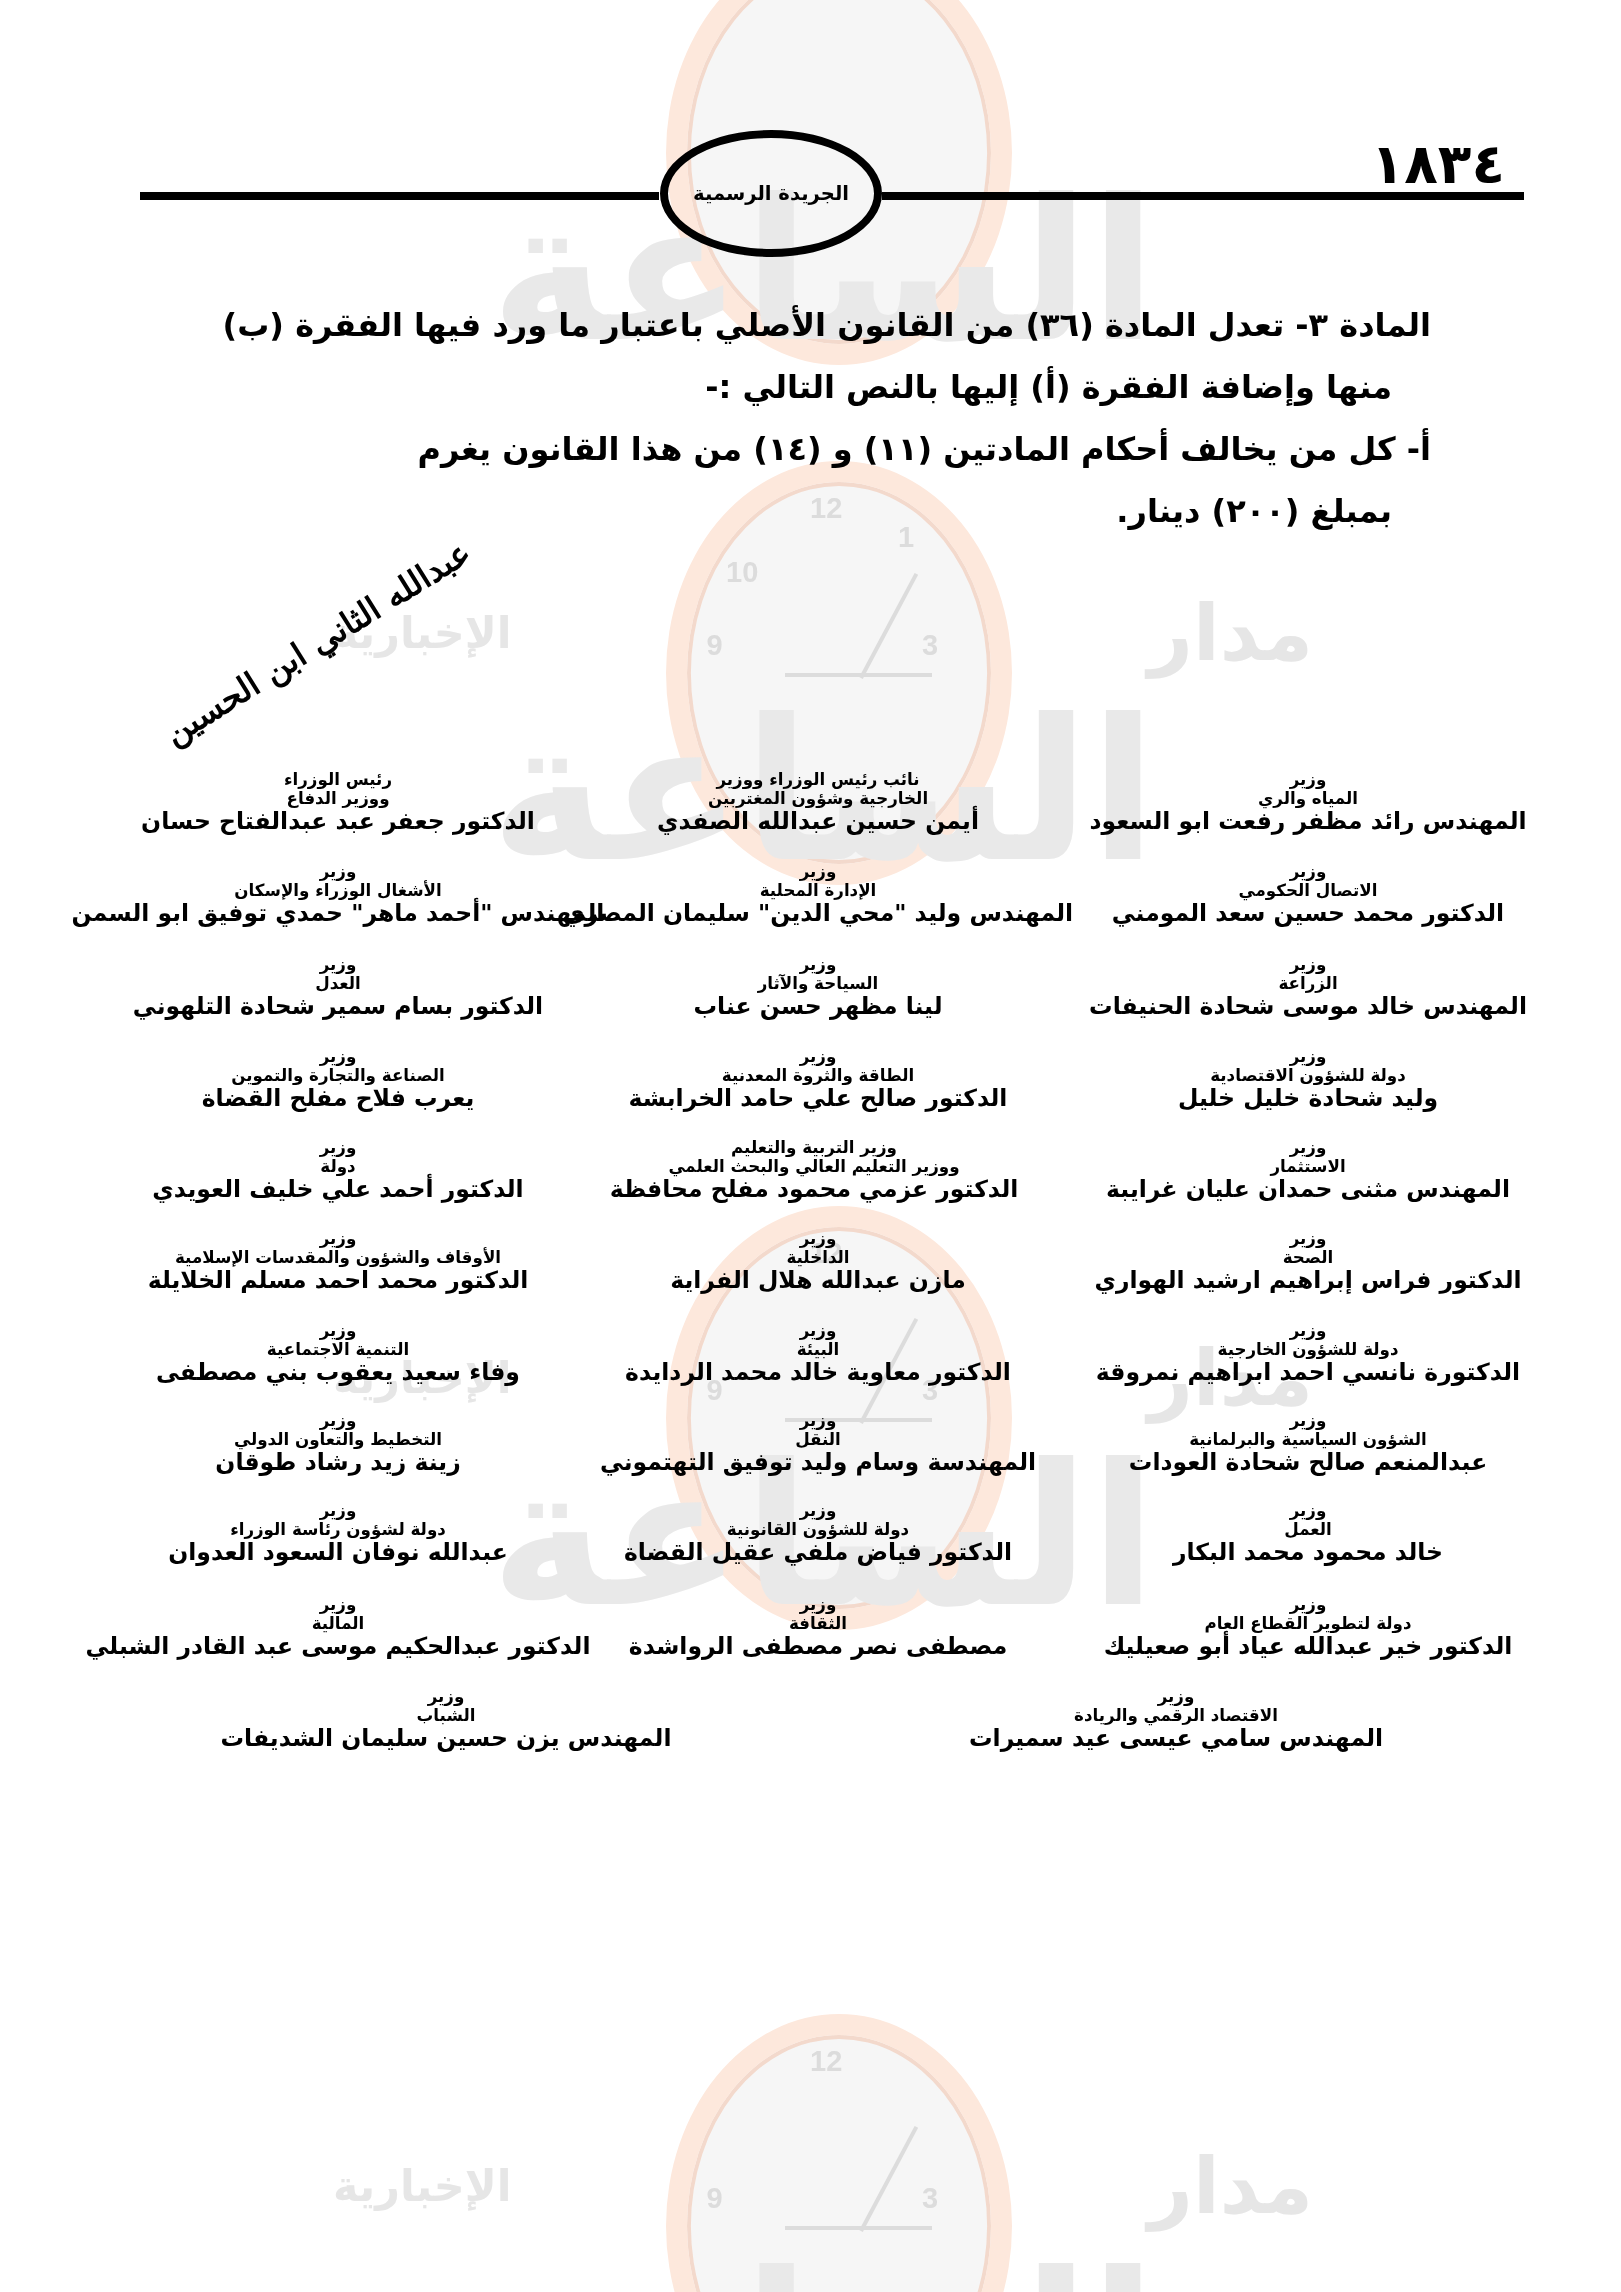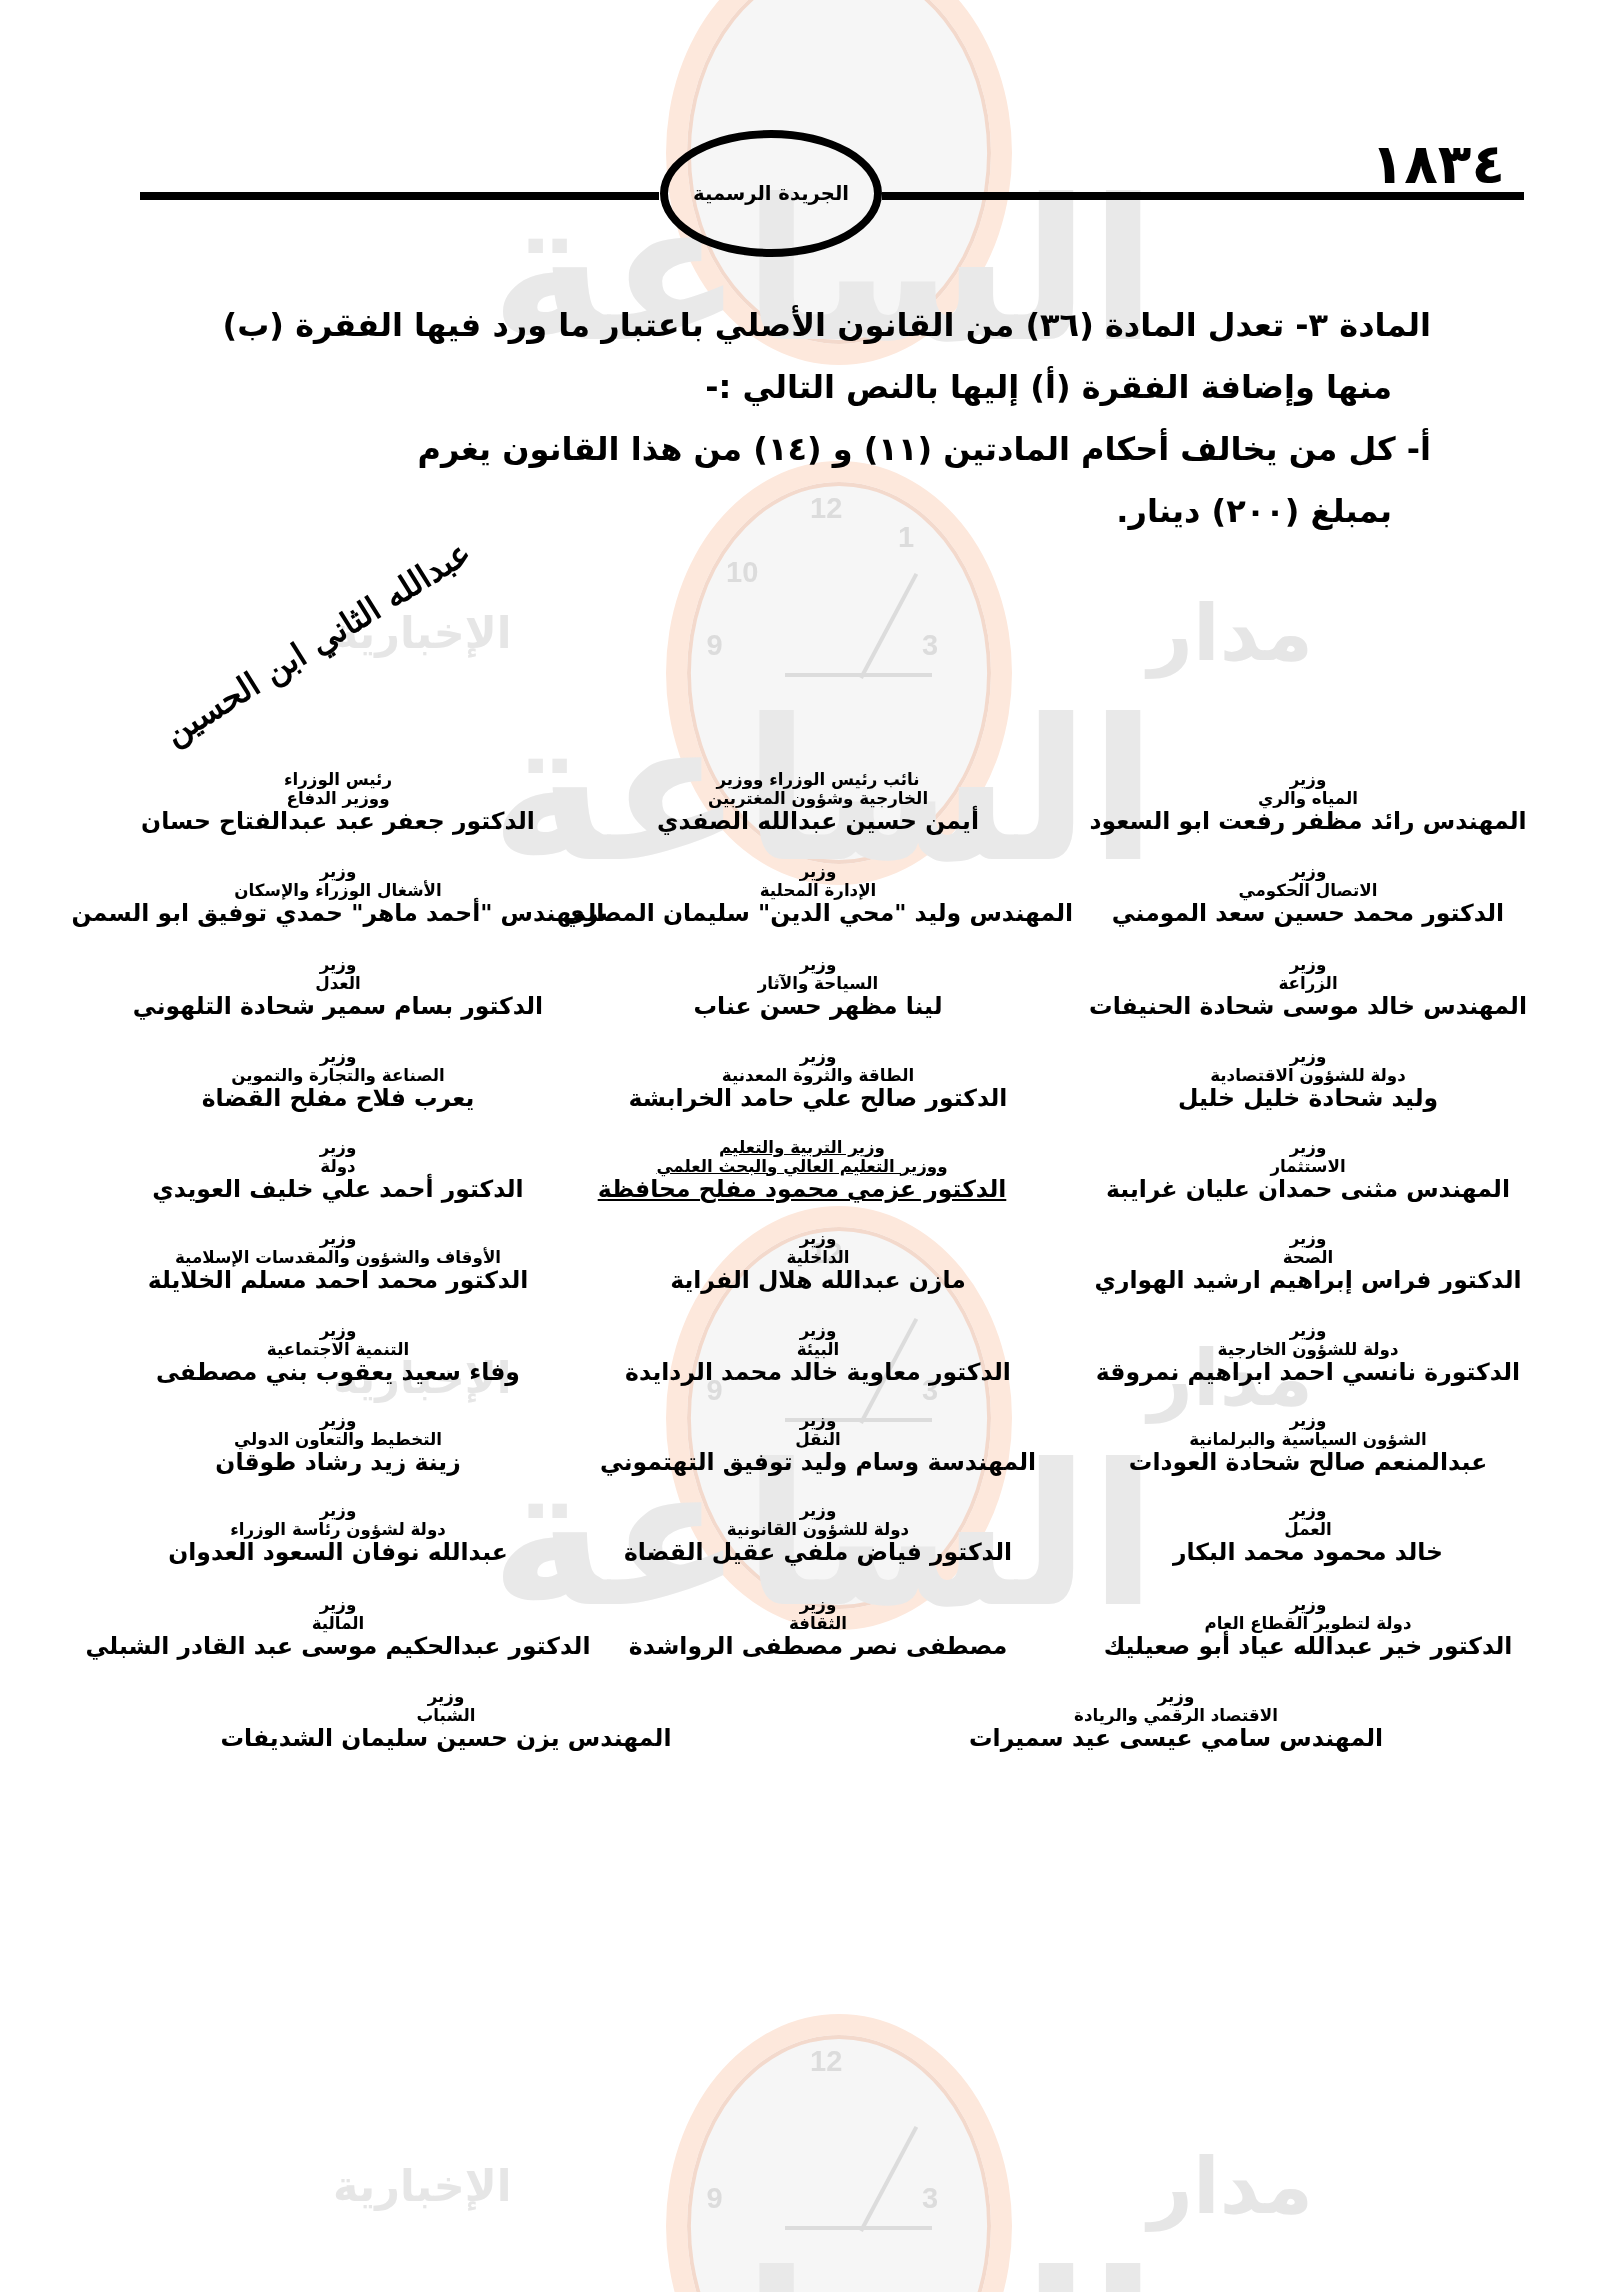--- a/index.html
+++ b/index.html
@@ -166,21 +166,21 @@
     <div class="minister" style="top: 1047px; left: 1014px; width: 588px;">
       <div class="t">وزير</div>
       <div class="t">دولة للشؤون الاقتصادية</div>
       <div class="n">وليد شحادة خليل خليل</div>
     </div>
     <div class="minister" style="top: 1138px; left: 44px; width: 588px;">
       <div class="t">وزير</div>
       <div class="t">دولة</div>
       <div class="n">الدكتور أحمد علي خليف العويدي</div>
     </div>
-    <div class="minister" style="top: 1138px; left: 508px; width: 588px; text-decoration: underline;">
+    <div class="minister" style="top: 1138px; left: 520px; width: 588px;">
       <div class="t">وزير التربية والتعليم</div>
       <div class="t">ووزير التعليم العالي والبحث العلمي</div>
       <div class="n">الدكتور عزمي محمود مفلح محافظة</div>
     </div>
     <div class="minister" style="top: 1138px; left: 1014px; width: 588px;">
       <div class="t">وزير</div>
       <div class="t">الاستثمار</div>
       <div class="n">المهندس مثنى حمدان عليان غرايبة</div>
     </div>
     <div class="minister" style="top: 1229px; left: 44px; width: 588px;">

